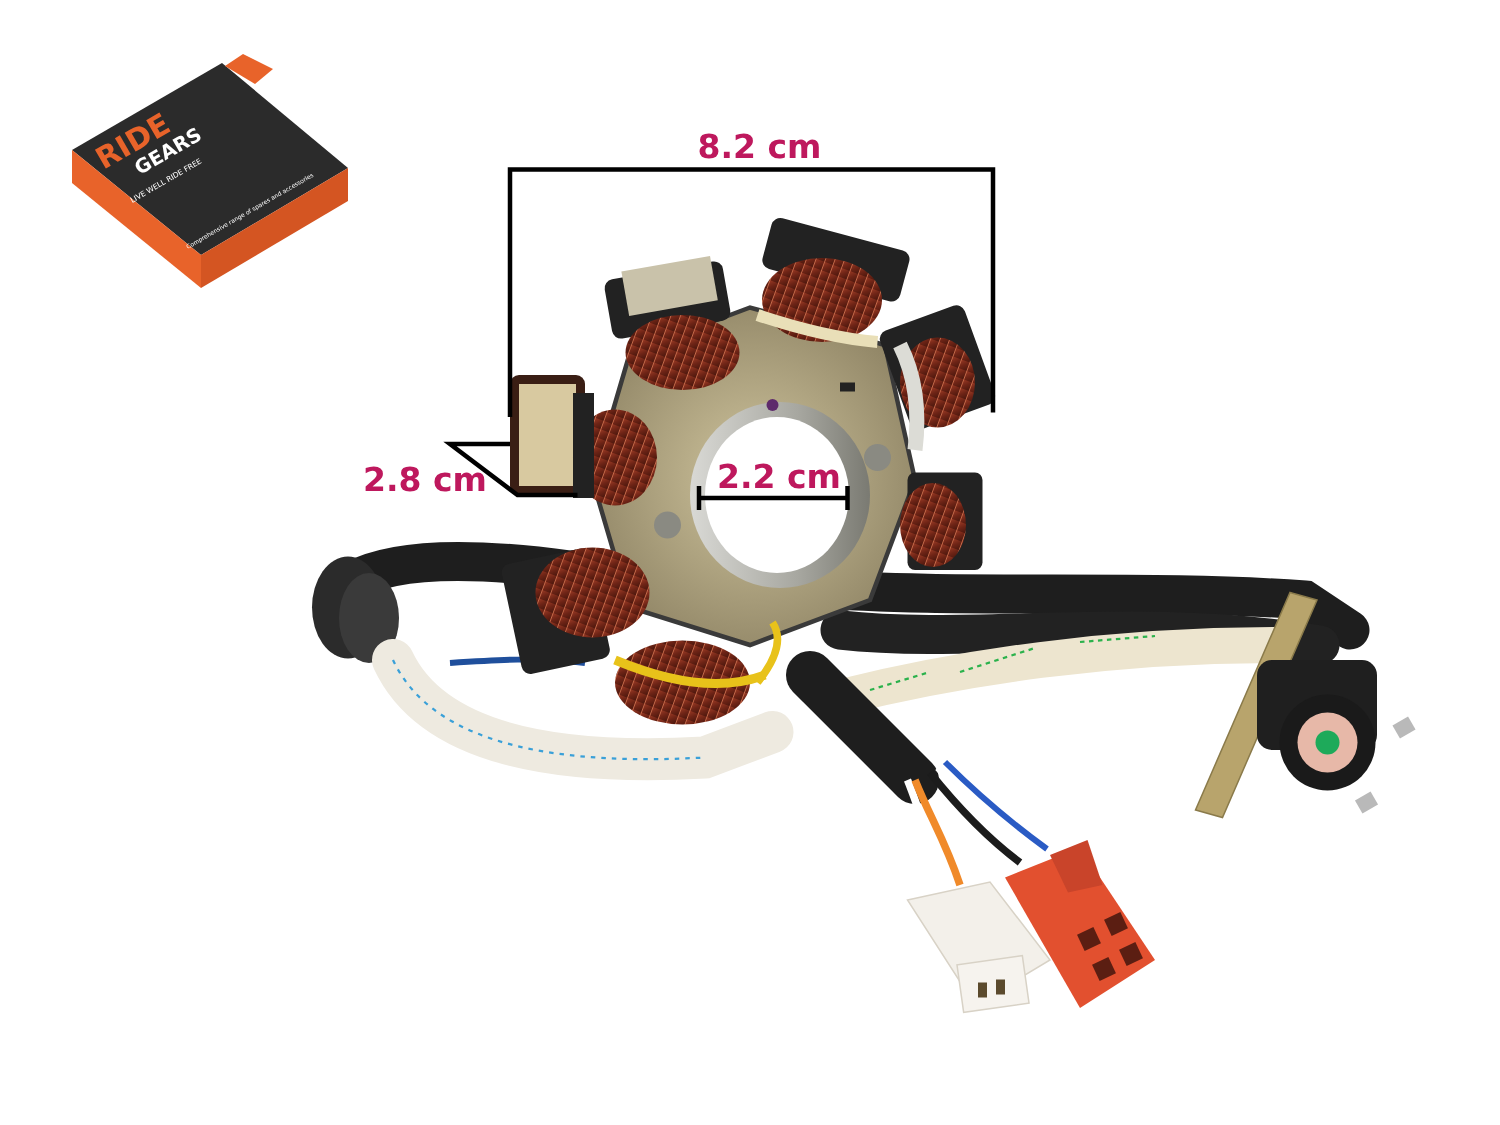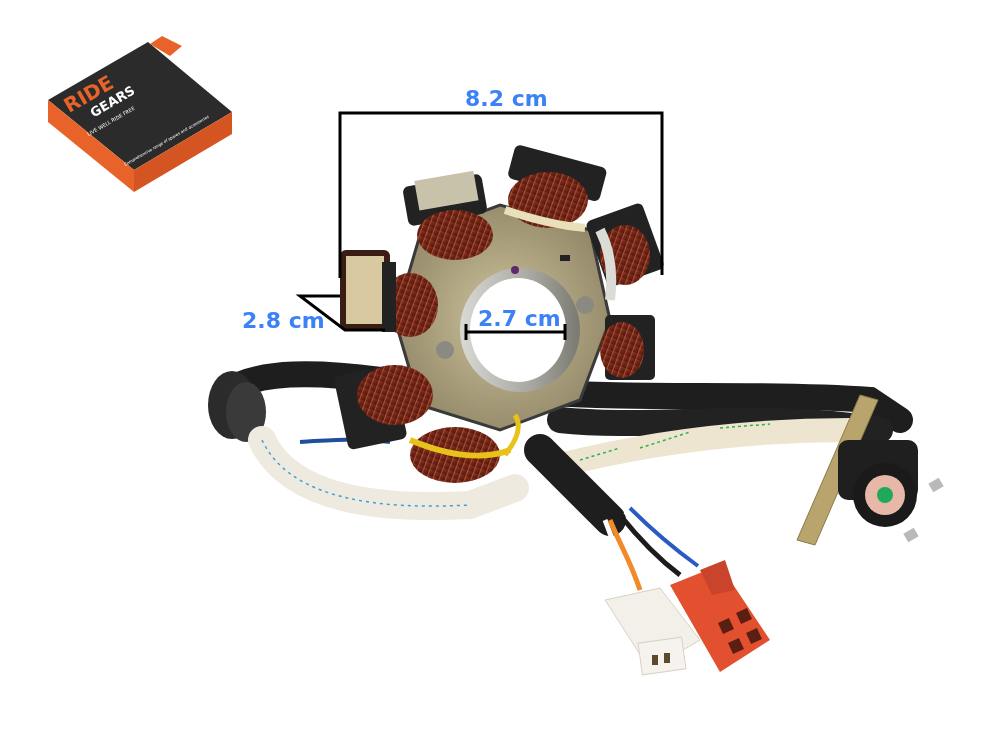--- a/index.html
+++ b/index.html
@@ -1,18 +1,18 @@
 <!DOCTYPE html>
 <html><head>
 <meta charset="utf-8">
 <style>
   html,body{margin:0;padding:0;background:#ffffff;}
   body{width:1000px;height:750px;position:relative;overflow:hidden;font-family:"DejaVu Sans","Liberation Sans",sans-serif;}
   #scene{position:absolute;left:0;top:0;width:1000px;height:750px;}
-  .dim-label{position:absolute;font-weight:bold;font-size:22px;color:#3b82f6;font-family:"DejaVu Sans",sans-serif;white-space:nowrap;letter-spacing:0px;}
+  .dim-label{position:absolute;font-weight:bold;font-size:22px;color:#be185d;font-family:"DejaVu Sans",sans-serif;white-space:nowrap;letter-spacing:0px;}
   .box-text{position:absolute;color:#fff;font-family:"DejaVu Sans",sans-serif;white-space:nowrap;}
 </style>
 </head>
 <body>
 
 <div id="scene">
 
   <svg width="1000" height="750" viewBox="0 0 1000 750" style="position:absolute;left:0;top:0">
     <defs>
       <linearGradient id="copper" x1="0" y1="0" x2="1" y2="1">
@@ -142,14 +142,14 @@
     </g>
   </svg>
 
   <div class="box-text" style="left:62px;top:82px;font-size:20px;font-weight:bold;color:#e8632a;transform:rotate(-30deg);">RIDE</div>
   <div class="box-text" style="left:88px;top:94px;font-size:13px;font-weight:bold;transform:rotate(-30deg);">GEARS</div>
   <div class="box-text" style="left:84px;top:118px;font-size:5px;transform:rotate(-30deg);">LIVE WELL RIDE FREE</div>
   <div class="box-text" style="left:118px;top:138px;font-size:4px;transform:rotate(-30deg);">Comprehensive range of spares and accessories</div>
 
   <div class="dim-label" style="left:465px;top:86px;">8.2 cm</div>
   <div class="dim-label" style="left:242px;top:308px;">2.8 cm</div>
-  <div class="dim-label" style="left:478px;top:306px;">2.7 cm</div>
+  <div class="dim-label" style="left:478px;top:306px;">2.2 cm</div>
 </div>
 
 </body></html>

